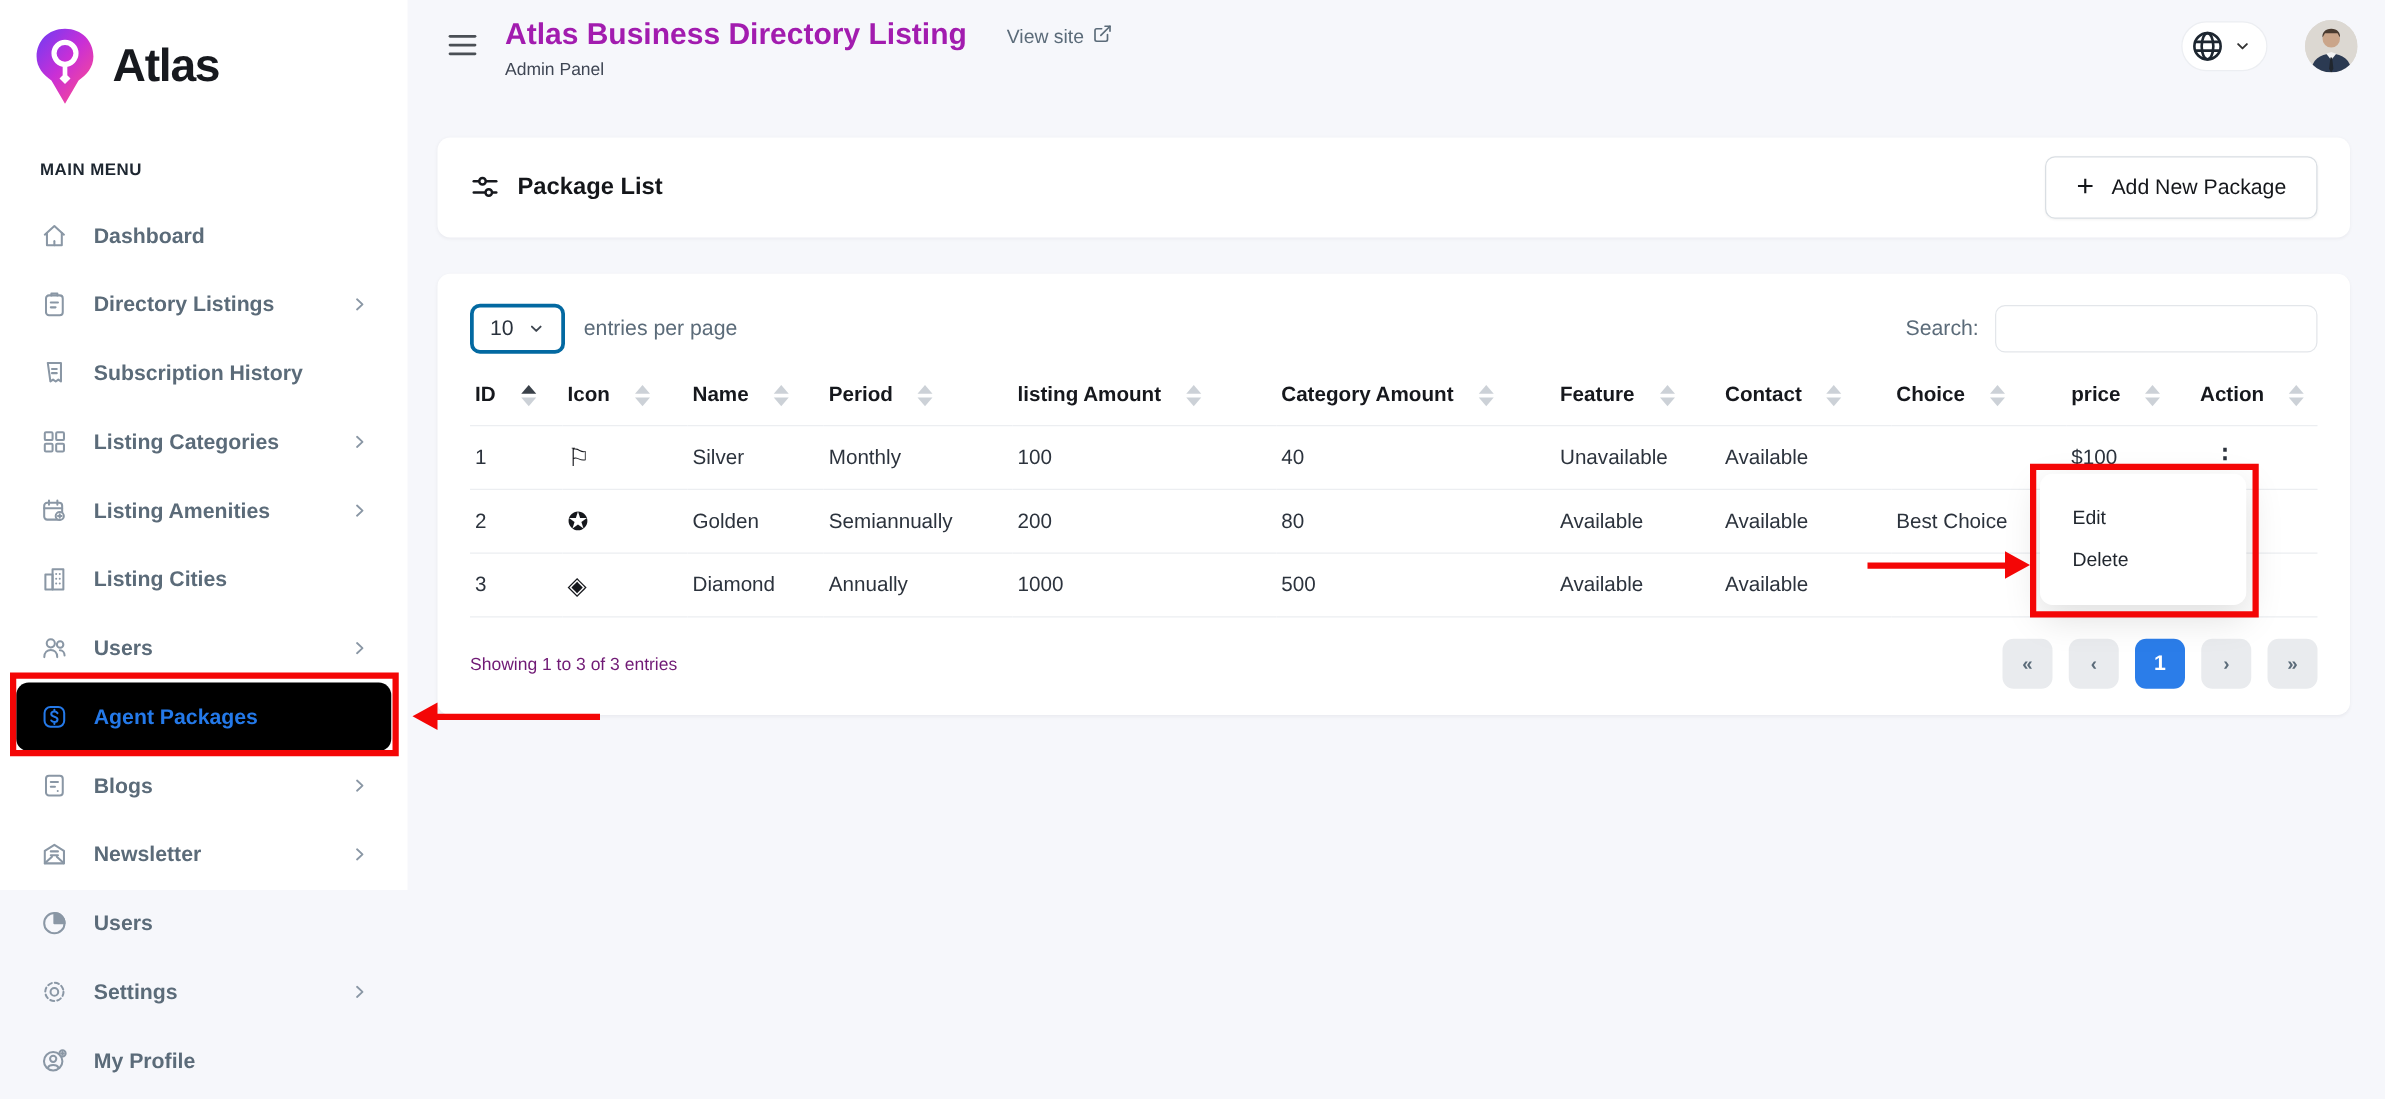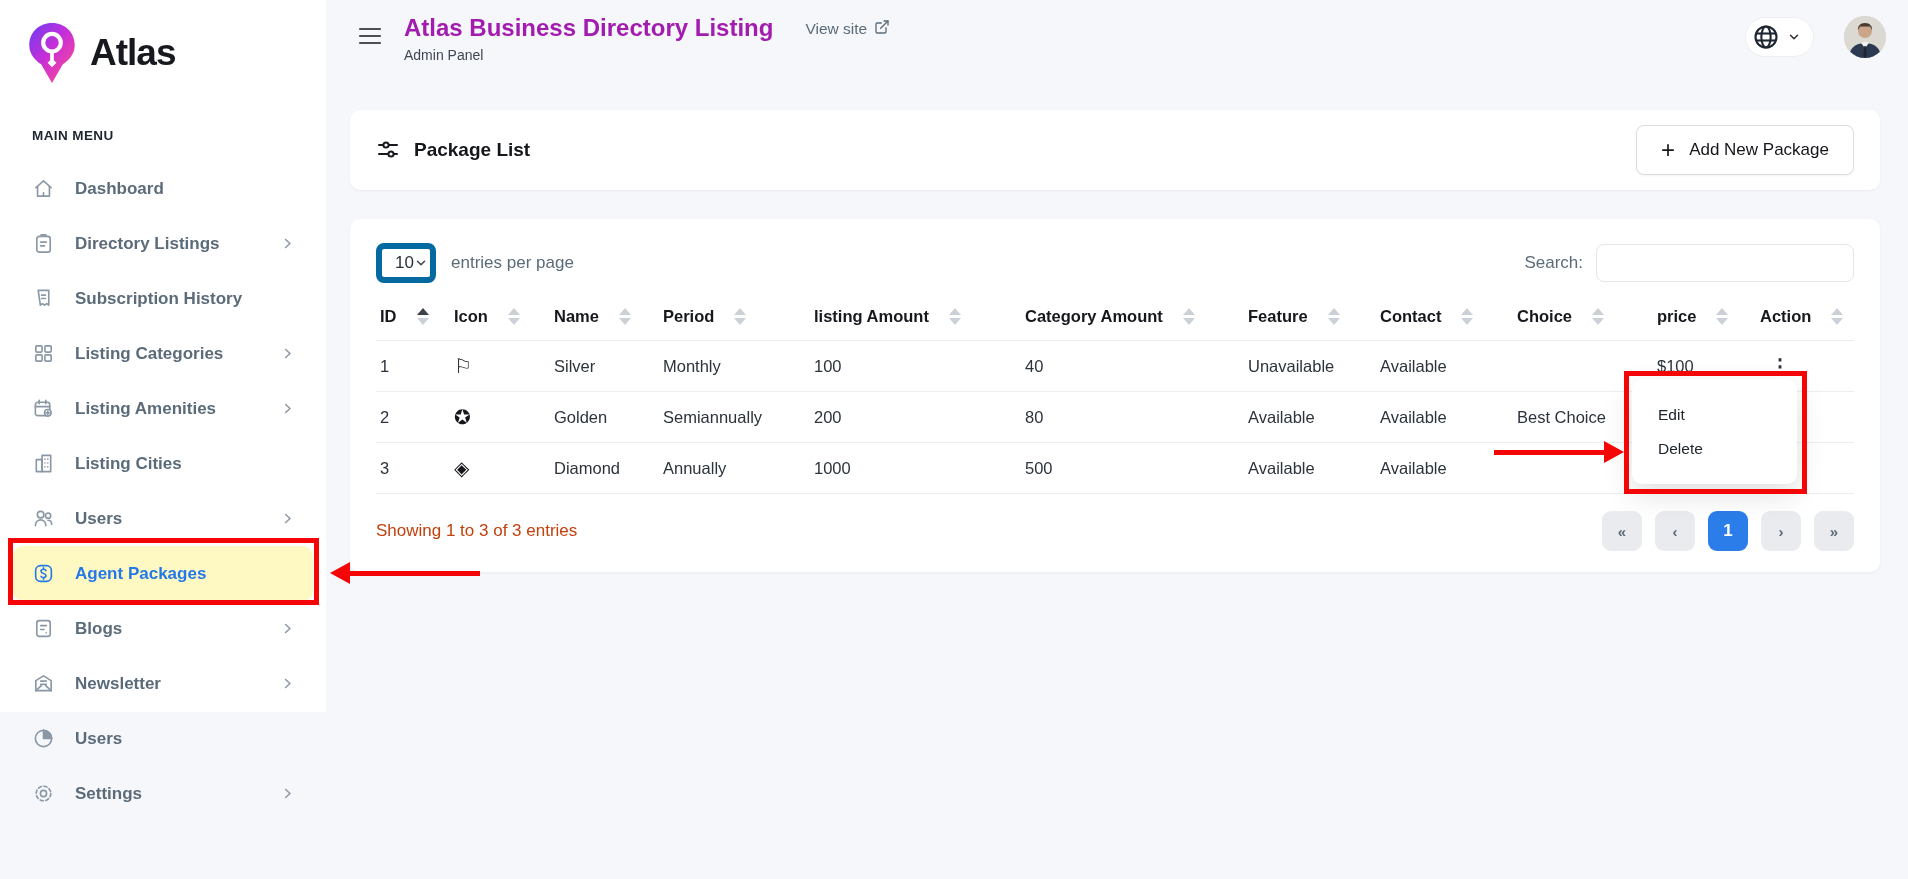--- a/index.html
+++ b/index.html
@@ -14,21 +14,21 @@
   
   .sidebar { position:absolute; left:0; top:0; width:326px; height:712px; background:#fff; z-index:2; }
   .logo-row { display:flex; align-items:center; gap:12px; padding:14px 26px 0 26px; height:92px; }
   .logo-pin svg { display:block; }
   .brand-name { font-size:37px; font-weight:700; color:#17191e; letter-spacing:-1px; }
   .menu-section { margin:36px 0 0 32px; font-size:13.5px; font-weight:700; color:#1d2630; letter-spacing:.4px; }
   .menu { margin-top:18px; padding:0 13px; display:flex; flex-direction:column; }
   .menu-item { display:flex; align-items:center; gap:20px; height:55px; padding:0 18px; border-radius:10px;
                color:#5b6b79; font-size:17px; font-weight:600; cursor:pointer; }
   .mi-icon { color:#8a97a5; display:flex; width:24px; justify-content:center; }
-  .menu-item.active { background:#fef9c3; color:#2479e9; }
+  .menu-item.active { background:#000000; color:#2479e9; }
   .menu-item.active .mi-icon { color:#2479e9; }
   .mi-chevron { margin-left:auto; color:#8a97a5; display:flex; }
   
   .topbar { position:absolute; left:326px; top:0; width:1582px; height:78px; display:flex; align-items:flex-start; padding:14px 22px 0 32px; }
   .hamburger { margin-top:12px; color:#4a4f55; cursor:pointer; display:flex; }
   .title-block { margin-left:22px; }
   .page-title { font-size:24px; font-weight:700; color:#a21caf; }
   .page-subtitle { font-size:14px; color:#3f4654; margin-top:5px; }
   .view-site { margin-left:32px; margin-top:5px; display:flex; align-items:center; gap:7px; color:#5b6b79; font-size:15.5px; cursor:pointer; }
   .topbar-right { margin-left:auto; display:flex; align-items:center; gap:30px; margin-top:2px; }
@@ -43,42 +43,42 @@
   .card-title-icon { display:flex; color:#17191e; }
   .card-title { font-size:19px; font-weight:700; color:#14161a; }
   .add-btn { margin-left:auto; border:1px solid #d9dee3; border-radius:8px; height:50px; padding:0 24px; font-size:17px;
              color:#14161a; background:#fff; display:flex; align-items:center; gap:14px; cursor:pointer;
              box-shadow:0 1px 2px rgba(0,0,0,.05); font-family:inherit; }
   .add-plus { font-size:24px; font-weight:400; color:#14161a; line-height:1; }
   .card-table { position:absolute; left:350px; top:219px; width:1530px; height:353px; background:#fff; border-radius:10px;
                 box-shadow:0 1px 3px rgba(16,24,40,.05); padding:24px 26px; z-index:1; }
   
   .controls { display:flex; align-items:center; }
-  .entries-select { width:60px; height:40px; border:6px solid #0369a1; border-radius:8px; display:flex; align-items:center;
+  .entries-select { width:76px; height:40px; border:3px solid #0369a1; border-radius:8px; display:flex; align-items:center;
                     justify-content:space-between; padding:12px 13px; font-size:17px; color:#29313c; cursor:pointer; background:#fff; }
   .entries-caret { display:flex; color:#3e4650; }
   .entries-label { margin-left:15px; color:#5b6b79; font-size:17px; }
   .search-wrap { margin-left:auto; display:flex; align-items:center; gap:13px; color:#5b6b79; font-size:17px; }
   .search-input { width:258px; height:38px; border:1px solid #e3e6ea; border-radius:8px; background:#fff; font-family:inherit; font-size:16px; padding:0 10px; color:#2c333d; }
   
   table { width:100%; border-collapse:collapse; margin-top:12px; table-layout:fixed; }
   th { text-align:left; font-size:16.5px; font-weight:700; color:#16181d; padding:12px 4px 14px 4px; white-space:nowrap; }
   .th-inner { display:flex; align-items:center; }
   .sort { display:inline-flex; flex-direction:column; gap:3px; margin-left:20px; cursor:pointer; }
   .tri { width:0; height:0; border-left:6px solid transparent; border-right:6px solid transparent; }
   .tri.up { border-bottom:7px solid #ccd1d7; }
   .tri.down { border-top:7px solid #ccd1d7; }
   .tri.up.on { border-bottom-color:#3a4149; }
   td { font-size:16.5px; color:#2c333d; padding:0 4px; height:51px; border-top:1px solid #eceef1; }
   tbody tr:last-child td { border-bottom:1px solid #eceef1; }
   .row-icon { font-size:20px; color:#15171c; }
   .kebab { font-size:20px; font-weight:700; color:#2c333d; cursor:pointer; padding-left:10px; }
   
   .table-footer { display:flex; align-items:center; margin-top:17px; }
-  .showing { color:#c2410c; font-size:17px; }
+  .showing { color:#701a75; font-size:14px; }
   .pagination { margin-left:auto; display:flex; gap:13px; }
   .page-btn { width:40px; height:40px; border-radius:9px; background:#e9ebee; color:#5b6b79; display:flex; align-items:center;
               justify-content:center; font-size:15px; font-weight:700; cursor:pointer; }
   .page-btn.active { background:#2b7de9; color:#fff; font-size:17px; }
   
   .action-menu { position:absolute; left:1632px; top:379px; width:165px; height:105px; background:#fff; border-radius:10px;
                  box-shadow:0 10px 30px rgba(0,0,0,.13); z-index:5; display:flex; flex-direction:column; justify-content:center; padding:6px 0; }
   .action-item { padding:8px 26px; font-size:15.5px; color:#20262e; cursor:pointer; }
   
   .red-box { position:absolute; border:5px solid #f40606; z-index:7; }
@@ -260,20 +260,32 @@
             <circle cx="12" cy="12" r="3.2"></circle>
             <circle cx="12" cy="12" r="7.6" stroke-dasharray="3.4 2.6"></circle>
           </svg>
         </span>
         <span>Settings</span>
         <span class="mi-chevron">
           <svg width="15" height="15" viewBox="0 0 24 24" fill="none" stroke="currentColor" stroke-width="2.4" stroke-linecap="round" stroke-linejoin="round">
             <path d="M9 5.5 l7 6.5 -7 6.5"></path>
           </svg>
         </span>
+      </div>
+      <div class="menu-item">
+        <span class="mi-icon">
+          <svg width="23" height="23" viewBox="0 0 24 24" fill="none" stroke="currentColor" stroke-width="1.7" stroke-linecap="round" stroke-linejoin="round">
+            <circle cx="11" cy="12.5" r="7.7"></circle>
+            <circle cx="11" cy="10.5" r="2.6"></circle>
+            <path d="M6.6 17.8 c1.2 -2.8 7.6 -2.8 8.8 0"></path>
+            <circle cx="18.8" cy="6" r="2.6" fill="#fff"></circle>
+            <path d="M18.8 4.9 v2.2 M17.7 6 h2.2"></path>
+          </svg>
+        </span>
+        <span>My Profile</span>
       </div>
     </div>
 </div>
 
 <div class="topbar">
   <span class="hamburger">
     <svg width="24" height="20" viewBox="0 0 24 20">
         <g stroke="#4a4f55" stroke-width="2.2" stroke-linecap="round">
           <line x1="2" y1="3" x2="22" y2="3"></line>
           <line x1="2" y1="10" x2="22" y2="10"></line>

